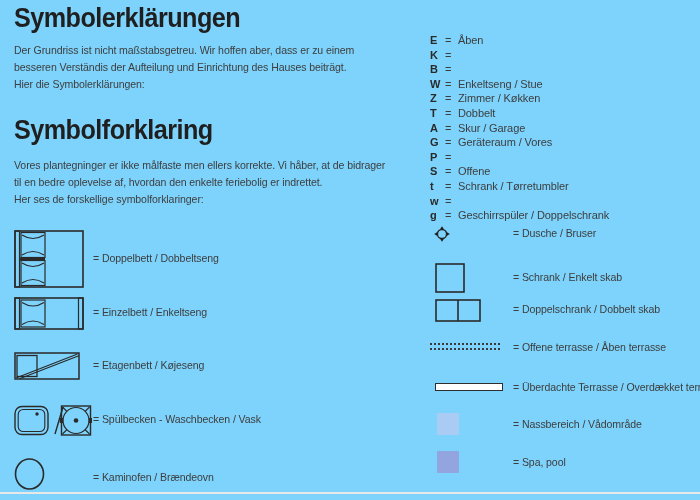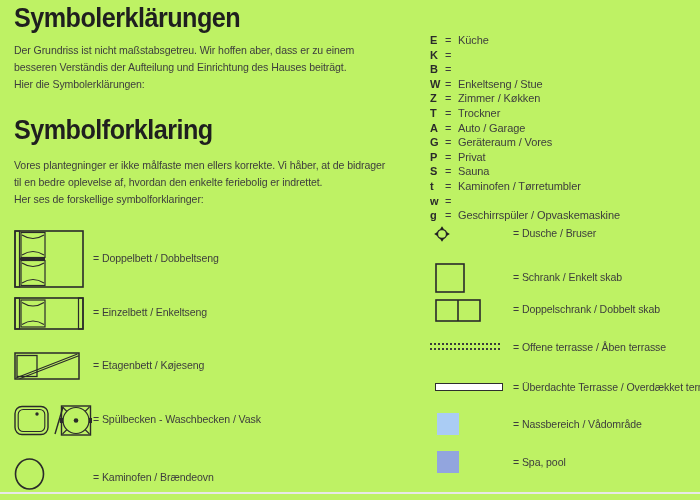--- a/index.html
+++ b/index.html
@@ -1,21 +1,21 @@
 <!DOCTYPE html>
 <html><head>
 <meta charset="utf-8">
 <style>
   * { margin: 0; padding: 0; box-sizing: border-box; }
   html, body { background: #ffffff; }
   .page {
     position: relative;
     width: 700px;
     height: 500px;
-    background: #bef264;
+    background: #7dd3fc;
     font-family: "Liberation Sans", sans-serif;
     color: #3d3d3d;
     overflow: hidden;
   }
   .h1 {
     position: absolute;
     left: 14px;
     font-size: 28px;
     font-weight: 700;
     color: #1f1f1f;
@@ -93,21 +93,21 @@
   <div class="para" style="top:157px;">
     <div>Vores plantegninger er ikke målfaste men ellers korrekte. Vi håber, at de bidrager</div>
     <div>til en bedre oplevelse af, hvordan den enkelte feriebolig er indrettet.</div>
     <div>Her ses de forskellige symbolforklaringer:</div>
   </div>
 
   <div class="codes">
     <div class="code-row">
         <span class="code-letter">E</span>
         <span class="code-eq">=</span>
-        <span>Küche</span>
+        <span>Åben</span>
       </div>
     <div class="code-row">
         <span class="code-letter">K</span>
         <span class="code-eq">=</span>
       </div>
     <div class="code-row">
         <span class="code-letter">B</span>
         <span class="code-eq">=</span>
       </div>
     <div class="code-row">
@@ -116,55 +116,54 @@
         <span>Enkeltseng / Stue</span>
       </div>
     <div class="code-row">
         <span class="code-letter">Z</span>
         <span class="code-eq">=</span>
         <span>Zimmer / Køkken</span>
       </div>
     <div class="code-row">
         <span class="code-letter">T</span>
         <span class="code-eq">=</span>
-        <span>Trockner</span>
+        <span>Dobbelt</span>
       </div>
     <div class="code-row">
         <span class="code-letter">A</span>
         <span class="code-eq">=</span>
-        <span>Auto / Garage</span>
+        <span>Skur / Garage</span>
       </div>
     <div class="code-row">
         <span class="code-letter">G</span>
         <span class="code-eq">=</span>
         <span>Geräteraum / Vores</span>
       </div>
     <div class="code-row">
         <span class="code-letter">P</span>
         <span class="code-eq">=</span>
-        <span>Privat</span>
       </div>
     <div class="code-row">
         <span class="code-letter">S</span>
         <span class="code-eq">=</span>
-        <span>Sauna</span>
+        <span>Offene</span>
       </div>
     <div class="code-row">
         <span class="code-letter">t</span>
         <span class="code-eq">=</span>
-        <span>Kaminofen / Tørretumbler</span>
+        <span>Schrank / Tørretumbler</span>
       </div>
     <div class="code-row">
         <span class="code-letter">w</span>
         <span class="code-eq">=</span>
       </div>
     <div class="code-row">
         <span class="code-letter">g</span>
         <span class="code-eq">=</span>
-        <span>Geschirrspüler / Opvaskemaskine</span>
+        <span>Geschirrspüler / Doppelschrank</span>
       </div>
   </div>
 
   <div class="sym" style="left:14px; top:230px;">
     <svg width="70" height="58" viewBox="0 0 70 58">
       <rect class="st" x="1" y="1" width="68" height="56" stroke-width="1.6"></rect>
       <rect class="st" x="1" y="1" width="4.5" height="56" stroke-width="1.2"></rect>
       <rect class="st" x="7" y="2.5" width="24" height="25" stroke-width="1.2"></rect>
       <path class="st" d="M8,5 Q19,12 30,5" stroke-width="1.2"></path>
       <path class="st" d="M8,25 Q19,18 30,25" stroke-width="1.2"></path>

